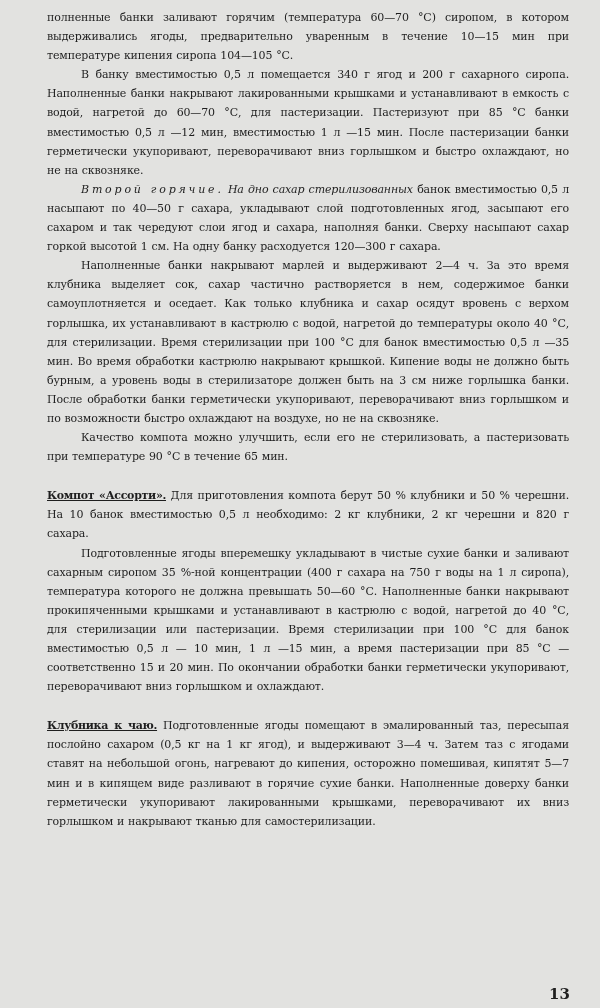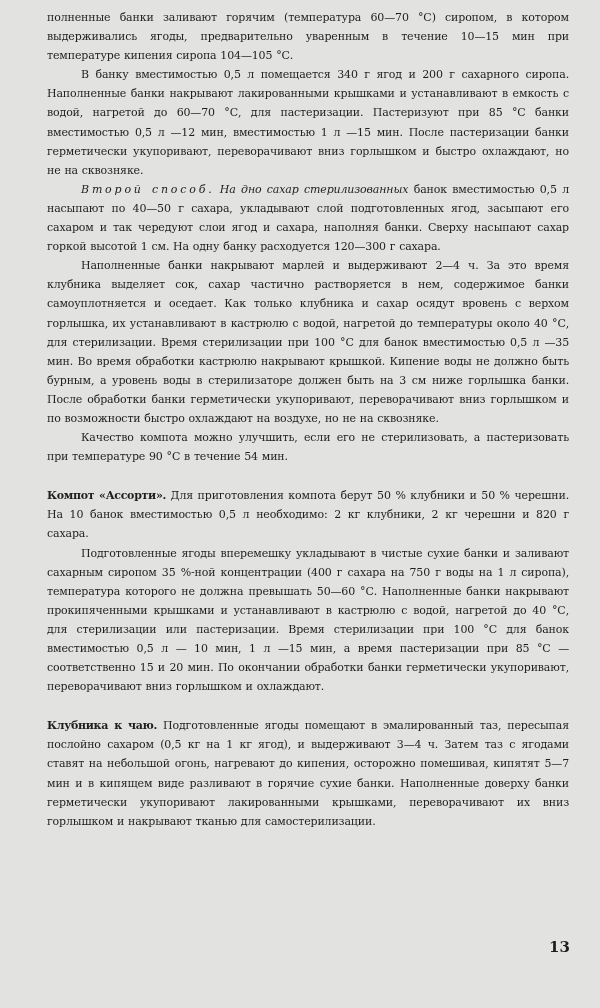--- a/index.html
+++ b/index.html
@@ -28,44 +28,44 @@
       margin: 0;
       letter-spacing: -0.15px;
       word-spacing: 0.5px;
     }
     .indent { text-indent: 34px; }
     .spaced {
       font-style: italic;
       letter-spacing: 2.8px;
     }
     .italic { font-style: italic; }
-    .bold { font-weight: bold; letter-spacing: -0.3px; }
+    .bold { font-weight: bold; letter-spacing: -0.3px; text-decoration: underline; }
     .gap-lg { height: 20px; }
     .page-number {
       position: absolute;
       left: 549px;
-      top: 938px;
+      top: 985px;
       font-size: 15px;
       font-weight: bold;
       color: #1e1e1e;
     }
   </style>
 </head>
 <body>
 
 <div class="page">
   <p class="p">полненные банки заливают горячим (температура 60—70 °С) сиропом, в котором выдерживались ягоды, предварительно уваренным в течение 10—15 мин при температуре кипения сиропа 104—105 °С.</p>
 
   <p class="p indent">В банку вместимостью 0,5 л помещается 340 г ягод и 200 г сахарного сиропа. Наполненные банки накрывают лакированными крышками и устанавливают в емкость с водой, нагретой до 60—70 °С, для пастеризации. Пастеризуют при 85 °С банки вместимостью 0,5 л —12 мин, вместимостью 1 л —15 мин. После пастеризации банки герметически укупоривают, переворачивают вниз горлышком и быстро охлаждают, но не на сквозняке.</p>
 
-  <p class="p indent"><span class="spaced">Второй способ.</span><span class="italic"> На дно сахар стерилизованных</span><span> банок вместимостью 0,5 л насыпают по 40—50 г сахара, укладывают слой подготовленных ягод, засыпают его сахаром и так чередуют слои ягод и сахара, наполняя банки. Сверху насыпают сахар горкой высотой 1 см. На одну банку расходуется 120—300 г сахара.</span></p>
+  <p class="p indent"><span class="spaced">Второй горячие.</span><span class="italic"> На дно сахар стерилизованных</span><span> банок вместимостью 0,5 л насыпают по 40—50 г сахара, укладывают слой подготовленных ягод, засыпают его сахаром и так чередуют слои ягод и сахара, наполняя банки. Сверху насыпают сахар горкой высотой 1 см. На одну банку расходуется 120—300 г сахара.</span></p>
 
   <p class="p indent">Наполненные банки накрывают марлей и выдерживают 2—4 ч. За это время клубника выделяет сок, сахар частично растворяется в нем, содержимое банки самоуплотняется и оседает. Как только клубника и сахар осядут вровень с верхом горлышка, их устанавливают в кастрюлю с водой, нагретой до температуры около 40 °С, для стерилизации. Время стерилизации при 100 °С для банок вместимостью 0,5 л —35 мин. Во время обработки кастрюлю накрывают крышкой. Кипение воды не должно быть бурным, а уровень воды в стерилизаторе должен быть на 3 см ниже горлышка банки. После обработки банки герметически укупоривают, переворачивают вниз горлышком и по возможности быстро охлаждают на воздухе, но не на сквозняке.</p>
 
-  <p class="p indent">Качество компота можно улучшить, если его не стерилизовать, а пастеризовать при температуре 90 °С в течение 54 мин.</p>
+  <p class="p indent">Качество компота можно улучшить, если его не стерилизовать, а пастеризовать при температуре 90 °С в течение 65 мин.</p>
 
   <div class="gap-lg"></div>
 
   <p class="p"><span class="bold">Компот «Ассорти».</span><span> Для приготовления компота берут 50 % клубники и 50 % черешни. На 10 банок вместимостью 0,5 л необходимо: 2 кг клубники, 2 кг черешни и 820 г сахара.</span></p>
 
   <p class="p indent">Подготовленные ягоды вперемешку укладывают в чистые сухие банки и заливают сахарным сиропом 35 %-ной концентрации (400 г сахара на 750 г воды на 1 л сиропа), температура которого не должна превышать 50—60 °С. Наполненные банки накрывают прокипяченными крышками и устанавливают в кастрюлю с водой, нагретой до 40 °С, для стерилизации или пастеризации. Время стерилизации при 100 °С для банок вместимостью 0,5 л — 10 мин, 1 л —15 мин, а время пастеризации при 85 °С — соответственно 15 и 20 мин. По окончании обработки банки герметически укупоривают, переворачивают вниз горлышком и охлаждают.</p>
 
   <div class="gap-lg"></div>
 
   <p class="p"><span class="bold">Клубника к чаю.</span><span> Подготовленные ягоды помещают в эмалированный таз, пересыпая послойно сахаром (0,5 кг на 1 кг ягод), и выдерживают 3—4 ч. Затем таз с ягодами ставят на небольшой огонь, нагревают до кипения, осторожно помешивая, кипятят 5—7 мин и в кипящем виде разливают в горячие сухие банки. Наполненные доверху банки герметически укупоривают лакированными крышками, переворачивают их вниз горлышком и накрывают тканью для самостерилизации.</span></p>

